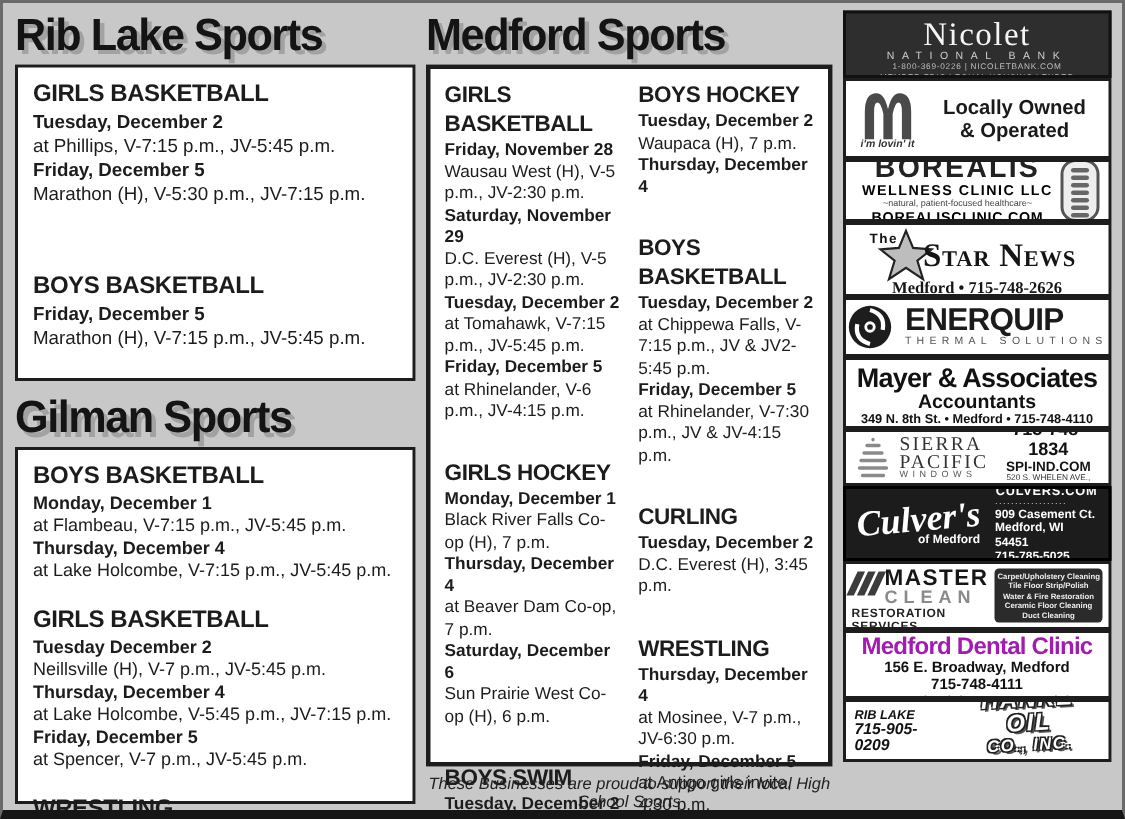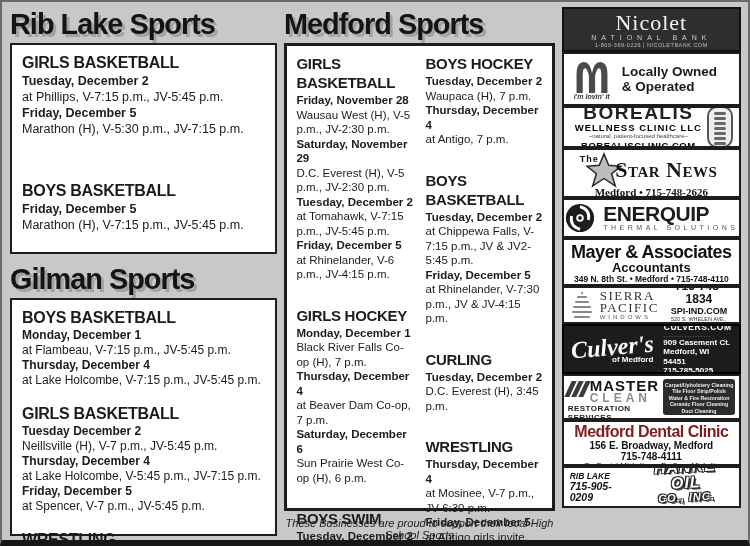--- a/index.html
+++ b/index.html
@@ -41,21 +41,21 @@
   .ad { background:#fff; border:2px solid #1d1d1d; overflow:hidden; position:relative; flex:none; }
 
   .ad-nicolet { height:45px; background:#2e2e2e; color:#f4f4f4; text-align:center; padding-top:3px; border-color:#111; }
   .nicolet-name { font-family:"Liberation Serif",serif; font-size:22px; line-height:22px; letter-spacing:1px; }
   .nicolet-sub  { font-size:7px; letter-spacing:5px; color:#cfcfcf; line-height:8px; }
   .nicolet-line { font-size:5.5px; letter-spacing:.5px; color:#bdbdbd; line-height:6.5px; }
 
   .ad-mcd { height:54px; display:flex; align-items:center; padding:3px 8px; gap:10px; }
   .mcd-logo { text-align:center; }
   .mcd-slogan { font-size:7px; font-weight:bold; font-style:italic; color:#333; }
-  .mcd-text { flex:1; text-align:left; font-weight:bold; font-size:13.5px; color:#1a1a1a; line-height:15px; }
+  .mcd-text { flex:1; text-align:center; font-weight:bold; font-size:13.5px; color:#1a1a1a; line-height:15px; }
 
   .ad-borealis { height:40px; display:flex; align-items:center; padding:19px 6px; }
   .bor-text { flex:1; text-align:center; }
   .bor-name { font-weight:bold; font-size:19px; letter-spacing:1.5px; line-height:19px; color:#222; }
   .bor-l1 { font-weight:bold; font-size:9.5px; letter-spacing:1px; line-height:11px; }
   .bor-l2 { font-size:6px; color:#444; line-height:7px; }
   .bor-l3 { font-weight:bold; font-size:9.5px; letter-spacing:.5px; line-height:11px; }
   .spine { width:26px; height:42px; border:2px solid #555; border-radius:10px; position:relative; background:#eee; flex:none; }
   .spine i { position:absolute; left:50%; transform:translateX(-50%); width:12px; height:3px; background:#666; border-radius:2px; }
 
@@ -95,21 +95,21 @@
   .mc-toprow { display:flex; align-items:flex-start; gap:3px; }
   .stripes { display:flex; gap:2px; margin-top:2px; }
   .stripes i { display:block; width:5px; height:16px; background:#3c3c3c; transform:skewX(-25deg); }
   .mc-name1 { font-weight:bold; font-size:15px; letter-spacing:1px; color:#161616; line-height:14px; }
   .mc-name2 { font-weight:bold; font-size:12px; letter-spacing:4px; color:#8a8a8a; line-height:11px; }
   .mc-sub { font-weight:bold; font-size:8px; letter-spacing:.5px; color:#222; line-height:9px; }
   .mc-services { width:72px; background:#2b2b2b; border-radius:3px; color:#eee; padding:2.5px 2px; text-align:center; flex:none; }
   .mc-services div { font-size:5.2px; line-height:6.6px; font-weight:bold; white-space:nowrap; }
 
   .ad-dental { height:46px; text-align:center; padding-top:2px; }
-  .den-name { font-weight:bold; font-size:16px; letter-spacing:-.5px; color:#7f1d1d; line-height:16px; }
+  .den-name { font-weight:bold; font-size:16px; letter-spacing:-.5px; color:#a21caf; line-height:16px; }
   .den-addr { font-weight:bold; font-size:10px; color:#111; line-height:11px; }
   .den-phone{ font-weight:bold; font-size:10px; color:#111; line-height:11px; }
   .den-docs { font-family:"Liberation Serif",serif; font-style:italic; font-size:8px; color:#222; line-height:10px; display:flex; justify-content:space-around; padding:0 14px; }
 
   .ad-hanke { height:42px; display:flex; align-items:flex-end; padding:3px 6px; gap:4px; }
   .hk-left { width:64px; flex:none; }
   .hk-tag { font-family:"Liberation Serif",serif; font-style:italic; font-size:8px; line-height:9px; color:#222; }
   .hk-loc { font-weight:bold; font-style:italic; font-size:8.5px; line-height:10px; margin-top:2px; color:#111; }
   .hk-phone{ font-weight:bold; font-style:italic; font-size:10.5px; line-height:11px; color:#111; }
   .hk-right{ flex:1; text-align:center; transform:rotate(-3deg); }
@@ -198,21 +198,20 @@
           <div class="ev-detail">at Lakeland, 5:30 p.m.</div>
 
         </div>
       </div>
       <div class="mcol">
         <div class="sport">
           <div class="sport-name">BOYS HOCKEY</div>
           <div class="ev-date">Tuesday, December 2</div>
           <div class="ev-detail">Waupaca (H), 7 p.m.</div>
           <div class="ev-date">Thursday, December 4</div>
-          <div class="ev-detail">at Antigo, 7 p.m.</div>
         </div>
         <div class="sport md-gap">
           <div class="sport-name">BOYS BASKETBALL</div>
           <div class="ev-date">Tuesday, December 2</div>
           <div class="ev-detail">at Chippewa Falls, V-7:15 p.m., JV &amp; JV2-5:45 p.m.</div>
           <div class="ev-date">Friday, December 5</div>
           <div class="ev-detail">at Rhinelander, V-7:30 p.m., JV &amp; JV-4:15 p.m.</div>
         </div>
         <div class="sport md-gap">
           <div class="sport-name">CURLING</div>

